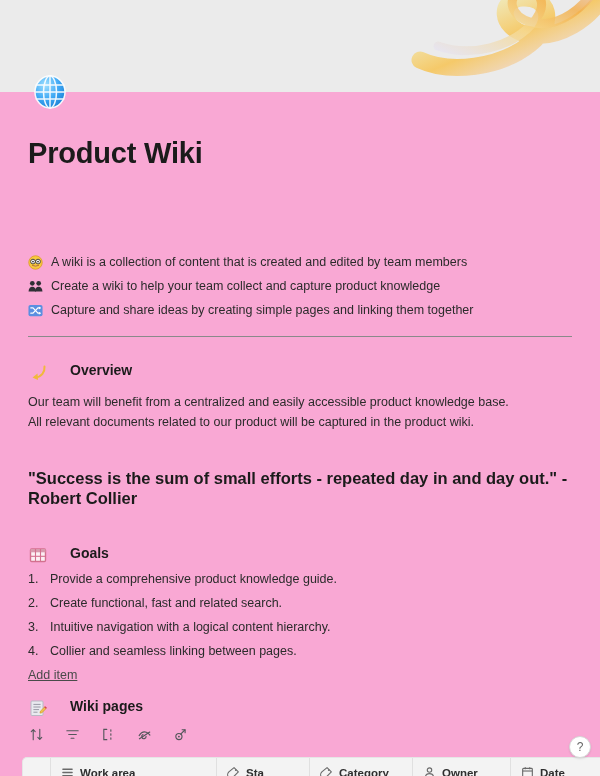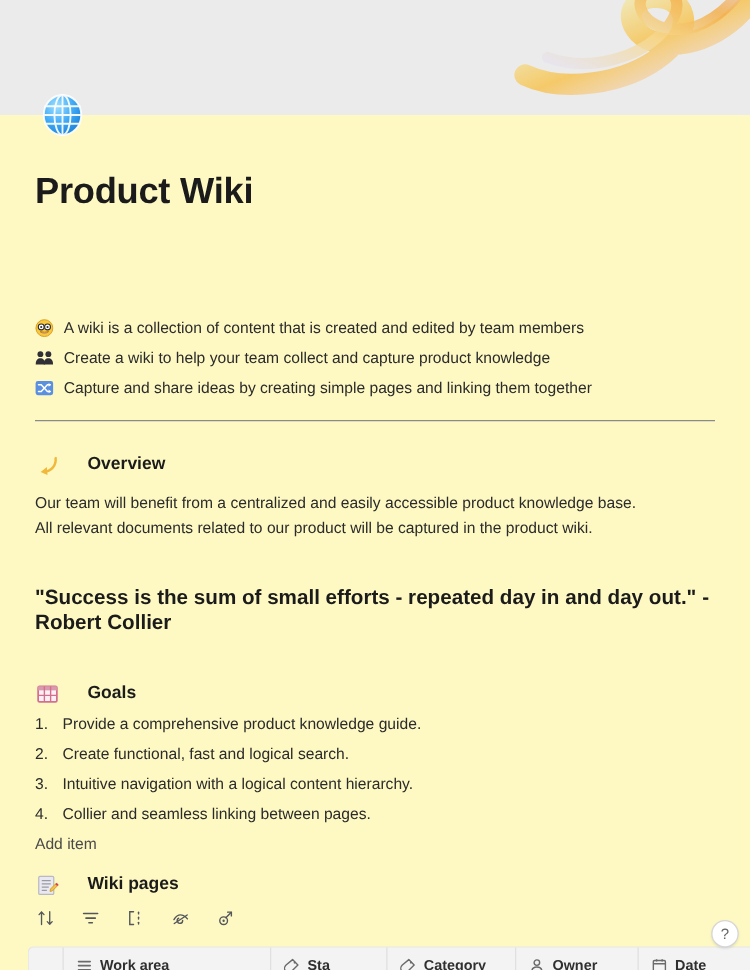--- a/index.html
+++ b/index.html
@@ -5,21 +5,21 @@
   * { box-sizing: border-box; }
   html, body {
     margin: 0; padding: 0;
     width: 600px; height: 776px;
     overflow: hidden;
     background: #ffffff;
     font-family: "Liberation Sans", sans-serif;
     -webkit-font-smoothing: antialiased;
   }
 
-  #page { position: relative; width: 600px; height: 776px; background:#fef9c3; }
+  #page { position: relative; width: 600px; height: 776px; background:#f9a8d4; }
 
   
   .banner {
     position: absolute; top:0; left:0; width:600px; height:92px;
     background: #ebebeb;
     overflow: hidden;
   }
   .banner-ribbon {
     position: absolute; right: -10px; top: -58px;
     width: 230px; height: 150px;
@@ -89,20 +89,21 @@
   ol.goals li {
     font-size:12.5px; line-height:16px; color:#2b2b2b;
     display:flex; gap:10px; margin-bottom:8px;
   }
   ol.goals li .num { width:12px; flex:0 0 12px; color:#2b2b2b; }
 
   .add-item {
     position:absolute; left:28px; top:667px;
     font-size:12.5px; line-height:16px; color:#4a4a4a;
     cursor:pointer;
+    text-decoration:underline;
   }
 
   #wiki-head { position:absolute; left:28px; top:698px; }
 
   
   .toolbar {
     position:absolute; left:28px; top:726px;
     display:flex; align-items:center; gap:19px;
   }
   .tb-btn {
@@ -266,21 +267,21 @@
     <span>Goals</span>
   </div>
 
   <ol class="goals">
     <li>
       <span class="num">1.</span>
       <span>Provide a comprehensive product knowledge guide.</span>
     </li>
     <li>
       <span class="num">2.</span>
-      <span>Create functional, fast and logical search.</span>
+      <span>Create functional, fast and related search.</span>
     </li>
     <li>
       <span class="num">3.</span>
       <span>Intuitive navigation with a logical content hierarchy.</span>
     </li>
     <li>
       <span class="num">4.</span>
       <span>Collier and seamless linking between pages.</span>
     </li>
   </ol>

